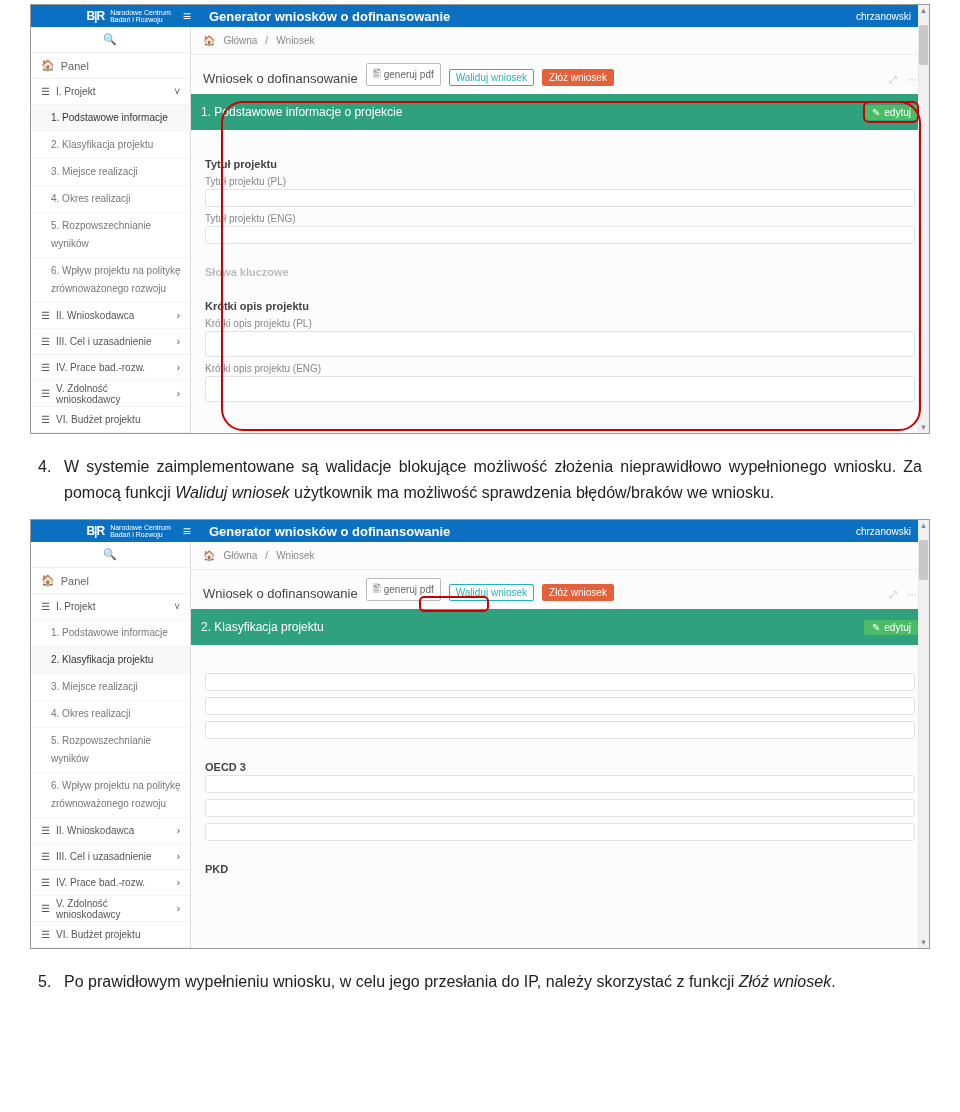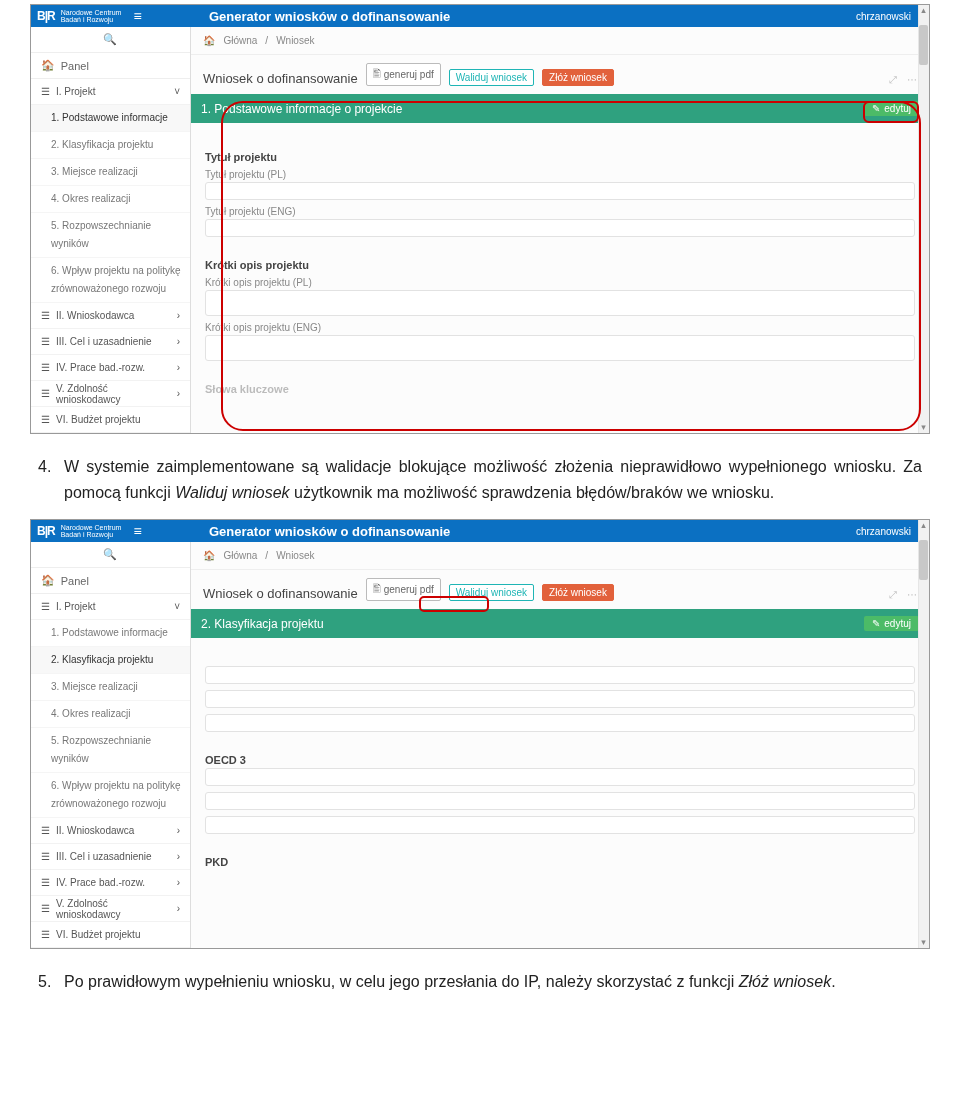--- a/index.html
+++ b/index.html
@@ -1,20 +1,20 @@
 <!DOCTYPE html>
 <html><head>
 <meta charset="utf-8">
 <style>
   * { margin:0; padding:0; box-sizing:border-box; }
   body { font-family: Arial, Helvetica, sans-serif; background:#fff; color:#333; width:960px; }
   .page { padding:0 20px 40px 20px; }
   .shot { border:1px solid #999; margin:0 auto; width:900px; position:relative; font-size:11px; background:#fafafa; }
   .topbar { background:#0b70c2; color:#fff; height:22px; display:flex; align-items:center; }
-  .logo { display:flex; align-items:center; gap:6px; width:160px; padding-left:6px; }
+  .logo { display:flex; align-items:center; gap:6px; width:160px; padding-left:6px;justify-content:flex-end; }
   .logo-badge { font-weight:bold; font-size:12px; letter-spacing:-1px; }
   .logo-sub { font-size:7px; line-height:7px; }
   .burger { font-size:14px; margin-left:6px; }
   .title { flex:1; font-size:13px; font-weight:bold; padding-left:18px; }
   .user { padding-right:18px; font-size:10px; }
   .shot-body { display:flex; min-height:400px; }
   .sidebar { width:160px; border-right:1px solid #ddd; background:#fff; }
   .search { height:26px; display:flex; align-items:center; justify-content:center; border-bottom:1px solid #eee; color:#0b70c2; }
   .panel-link { display:flex; align-items:center; gap:6px; height:26px; padding:0 10px; border-bottom:1px solid #eee; color:#666; }
   .nav-item { display:flex; align-items:center; gap:6px; height:26px; padding:0 10px; border-bottom:1px solid #f2f2f2; color:#555; font-size:10px; justify-content:space-between; }
@@ -23,21 +23,21 @@
   .nav-sub.active { background:#f8f8f8; color:#333; font-weight:500; }
   .main { flex:1; background:#fcfcfc; padding:0; }
   .crumbs { height:28px; display:flex; align-items:center; gap:10px; padding:0 12px; color:#888; border-bottom:1px solid #eee; font-size:10px; justify-content:space-between; }
   .crumbs .left { display:flex; align-items:center; gap:8px; }
   .headline { display:flex; align-items:flex-end; gap:8px; padding:8px 12px; }
   .headline-title { font-size:13px; color:#444; }
   .chip { display:inline-flex; align-items:center; gap:3px; padding:2px 6px; border-radius:2px; font-size:10px; border:1px solid; cursor:pointer; }
   .chip-gray { border-color:#bbb; color:#666; background:#fff; }
   .chip-teal { border-color:#1fb5b5; color:#1fb5b5; background:#fff; }
   .chip-orange { border-color:#e2613b; color:#fff; background:#e2613b; }
-  .section-head { background:#2fa17f; color:#fff; height:29px; display:flex; align-items:center; justify-content:space-between; padding:0 10px; font-size:12px; }
+  .section-head { background:#2fa17f; color:#fff; height:36px; display:flex; align-items:center; justify-content:space-between; padding:0 10px; font-size:12px; }
   .edit-btn { background:#4cbb67; color:#fff; padding:2px 8px; border-radius:2px; font-size:10px; display:inline-flex; align-items:center; gap:4px; }
   .form-area { padding:6px 14px 10px 14px; }
   .grp { margin-top:22px; }
   .grp-head { font-weight:bold; font-size:11px; color:#444; margin-bottom:2px; }
   .field-lbl { font-size:10px; color:#888; margin-top:6px; }
   .field-box { height:18px; border:1px solid #e2e2e2; border-radius:3px; background:#fff; margin-top:2px; }
   .field-box.tall { height:26px; }
   .ann-red { position:absolute; border:2px solid #c00; border-radius:8px; pointer-events:none; }
   .ann1-a { left:190px; top:96px; width:700px; height:330px; border-radius:22px; }
   .ann1-b { right:10px; top:96px; width:56px; height:22px; border-radius:6px; }
@@ -146,28 +146,28 @@
       </div>
       <div class="form-area">
         <div class="grp">
           <div class="grp-head">Tytuł projektu</div>
           <div class="field-lbl">Tytuł projektu (PL)</div>
           <div class="field-box"></div>
           <div class="field-lbl">Tytuł projektu (ENG)</div>
           <div class="field-box"></div>
         </div>
         <div class="grp">
+          <div class="grp-head" style="opacity:.35">Słowa kluczowe</div>
+        </div>
+        <div class="grp">
           <div class="grp-head">Krótki opis projektu</div>
           <div class="field-lbl">Krótki opis projektu (PL)</div>
           <div class="field-box tall"></div>
           <div class="field-lbl">Krótki opis projektu (ENG)</div>
           <div class="field-box tall"></div>
-        </div>
-        <div class="grp">
-          <div class="grp-head" style="opacity:.35">Słowa kluczowe</div>
         </div>
       </div>
     </div>
   </div>
   <div class="scroll-track">
     <div class="scroll-arrow" style="top:2px">▴</div>
     <div class="scroll-thumb"></div>
     <div class="scroll-arrow" style="bottom:2px">▾</div>
   </div>
   <div class="ann-red ann1-a"></div>

